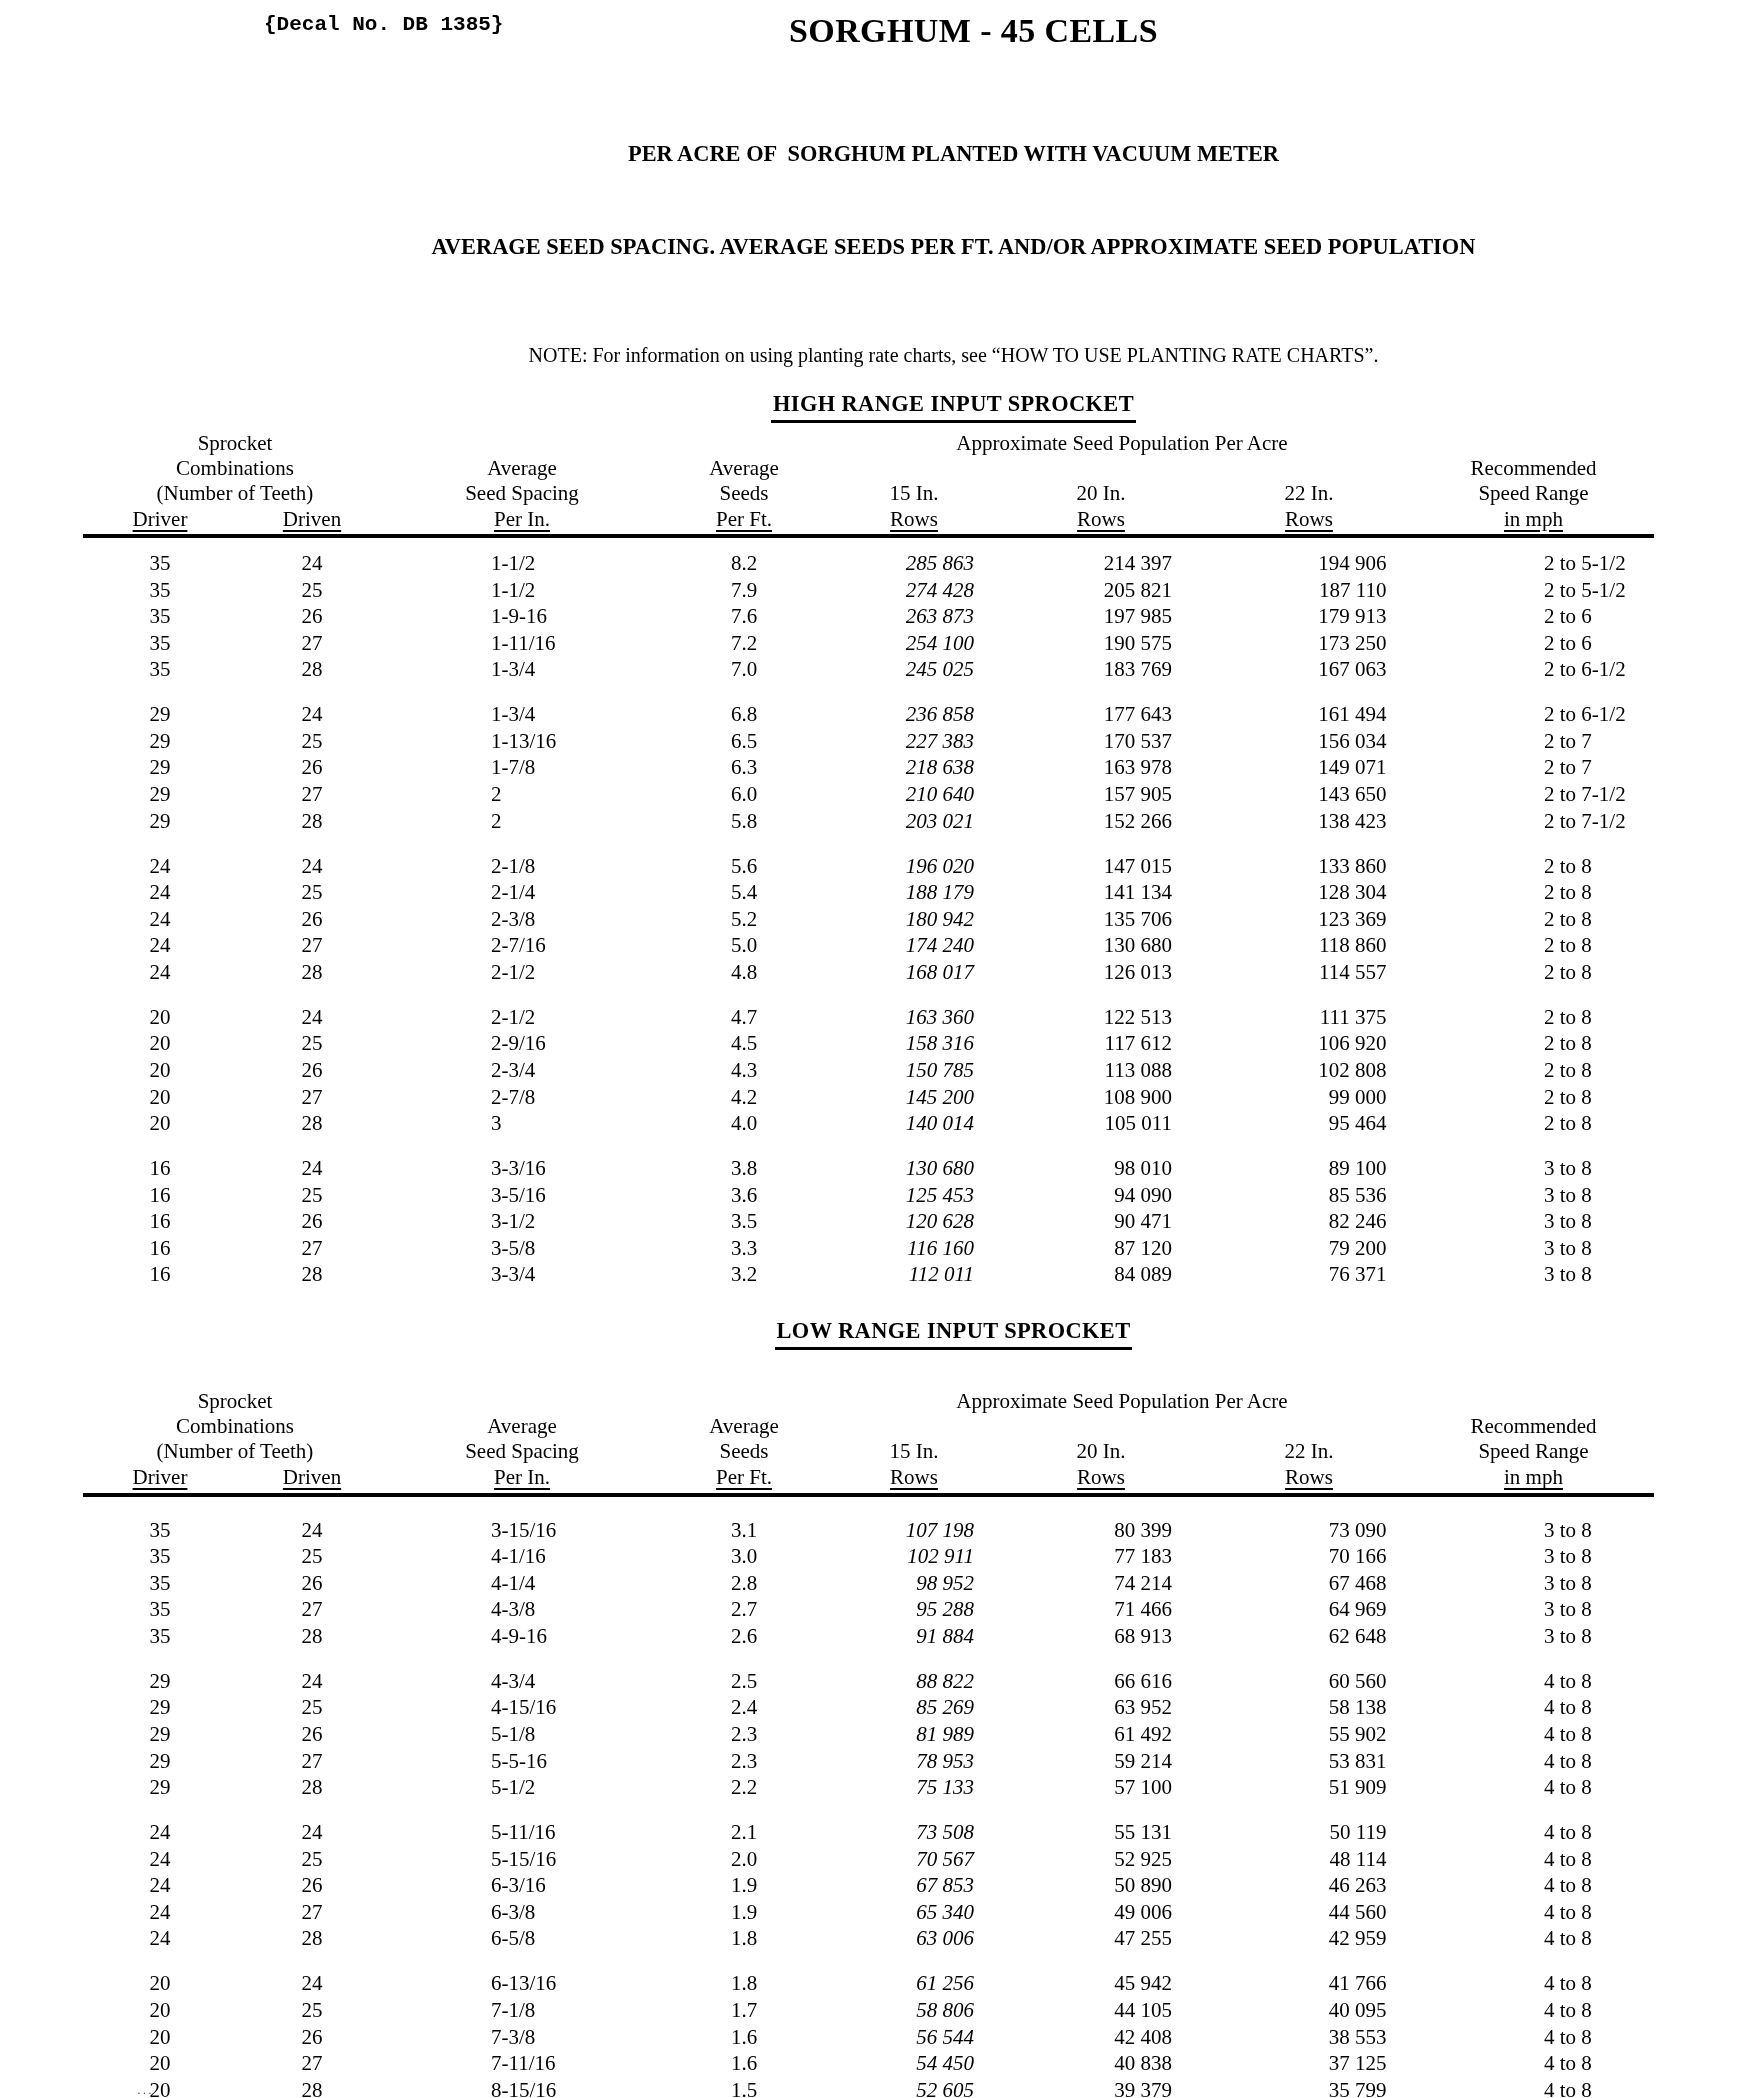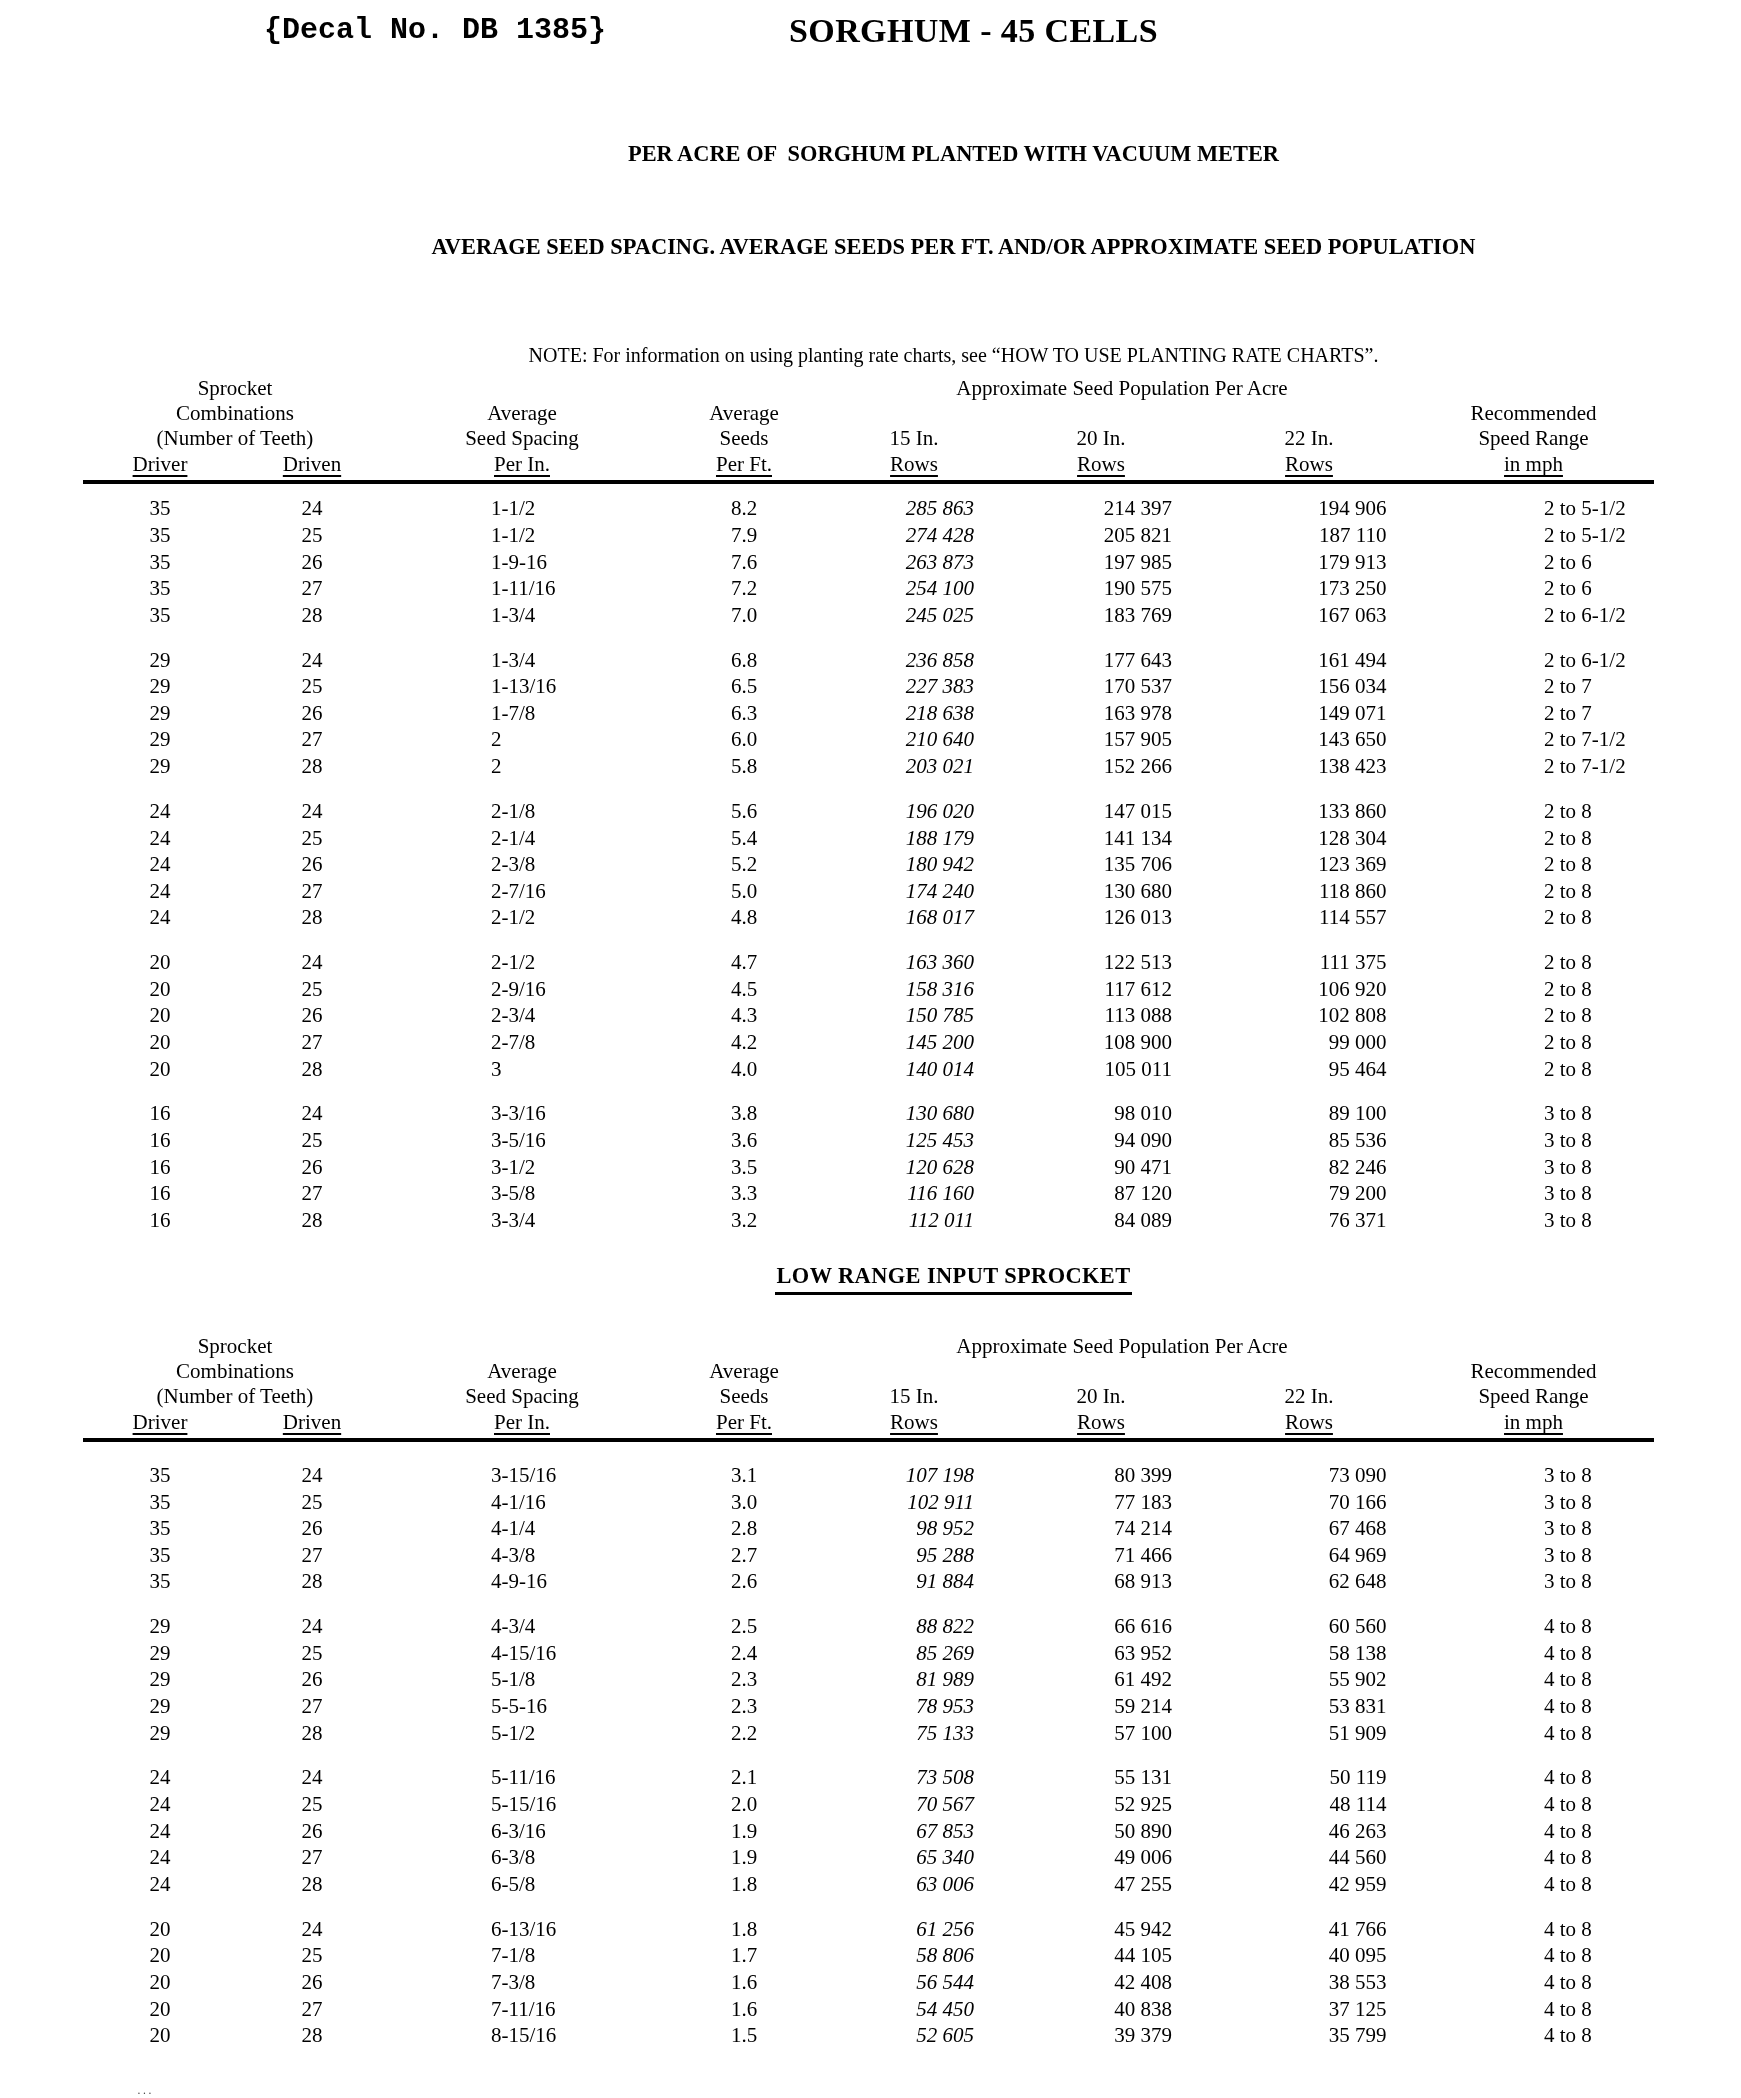--- a/index.html
+++ b/index.html
@@ -6,21 +6,21 @@
   .page {
     position:relative;
     width:1741px; height:2098px;
     background:#ffffff; color:#000;
     font-family:"Liberation Serif","DejaVu Serif",serif;
     overflow:hidden;
   }
   .decal {
     position:absolute; left:264px; top:13.3px;
     font-family:"Liberation Mono","DejaVu Sans Mono",monospace;
-    font-weight:bold; font-size:30px; letter-spacing:0px; white-space:pre;text-align:center;
+    font-weight:bold; font-size:21px; letter-spacing:0px; white-space:pre;text-align:center;
   }
   .doc-title {
     position:absolute; left:789px; top:12px;
     font-size:34px; font-weight:bold; letter-spacing:0.4px;
   }
   .center-col { width:1575px; margin-left:166px; text-align:center; }
   .subtitle { margin-top:76px; font-weight:bold; font-size:22.4px; line-height:31px; white-space:pre-wrap; }
   .note { margin-top:18.3px; font-size:20px; line-height:27.4px; }
   .section-title { margin-top:21.6px; font-size:22.4px; font-weight:bold; height:33px; }
   .section-title .tt { display:inline-block; border-bottom:3.3px solid #000; padding:0 1.7px 2.5px 1.7px; letter-spacing:0.4px; }
@@ -57,20 +57,23 @@
   <div class="decal">{Decal No. DB 1385}</div>
   <div class="doc-title">SORGHUM - 45 CELLS</div>
 
   <div class="center-col subtitle">
     <div>PER ACRE OF  SORGHUM PLANTED WITH VACUUM METER</div>
     <div>AVERAGE SEED SPACING. AVERAGE SEEDS PER FT. AND/OR APPROXIMATE SEED POPULATION</div>
   </div>
 
   <div class="center-col note">NOTE: For information on using planting rate charts, see “HOW TO USE PLANTING RATE CHARTS”.</div>
 
+  <div class="center-col section-title">
+    <span class="tt">HIGH RANGE INPUT SPROCKET</span>
+  </div>
 
   <table class="rate high">
     <colgroup>
       <col style="width:154px">
         <col style="width:150px">
         <col style="width:270px">
         <col style="width:174px">
       <col style="width:166px">
         <col style="width:208px">
         <col style="width:208px">

